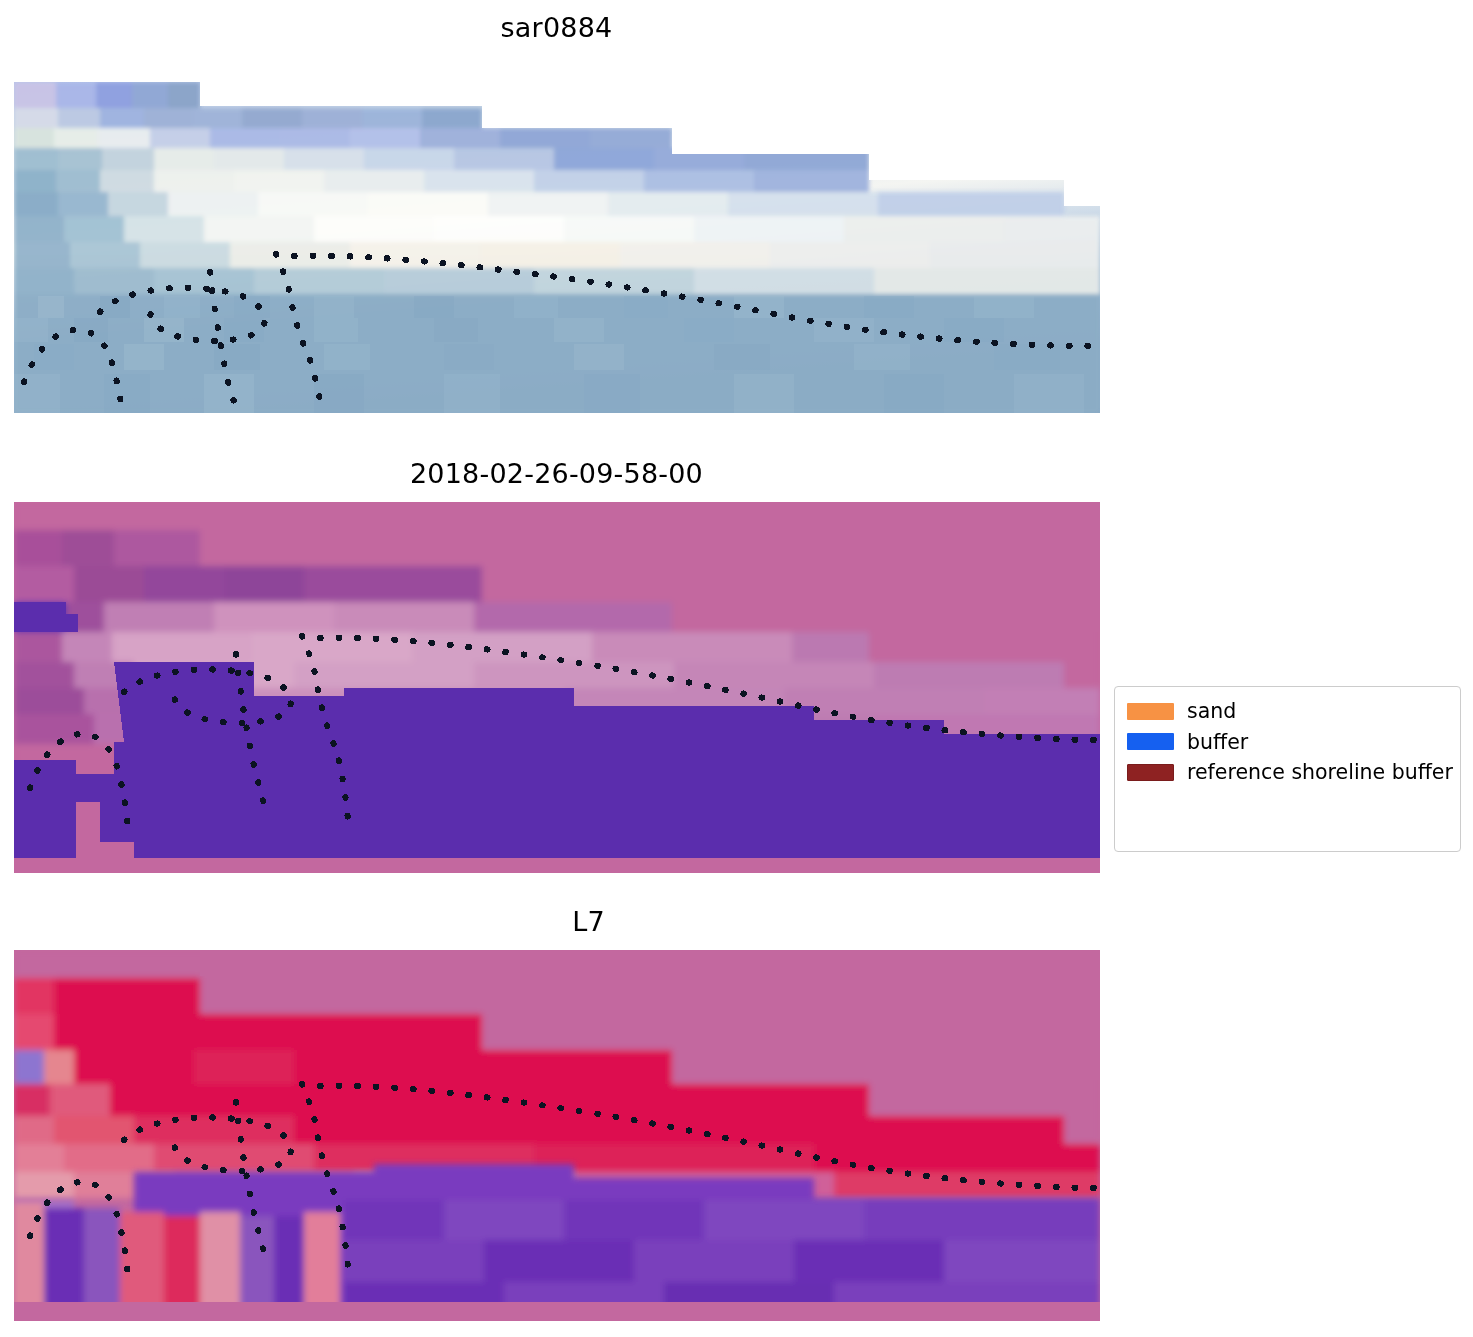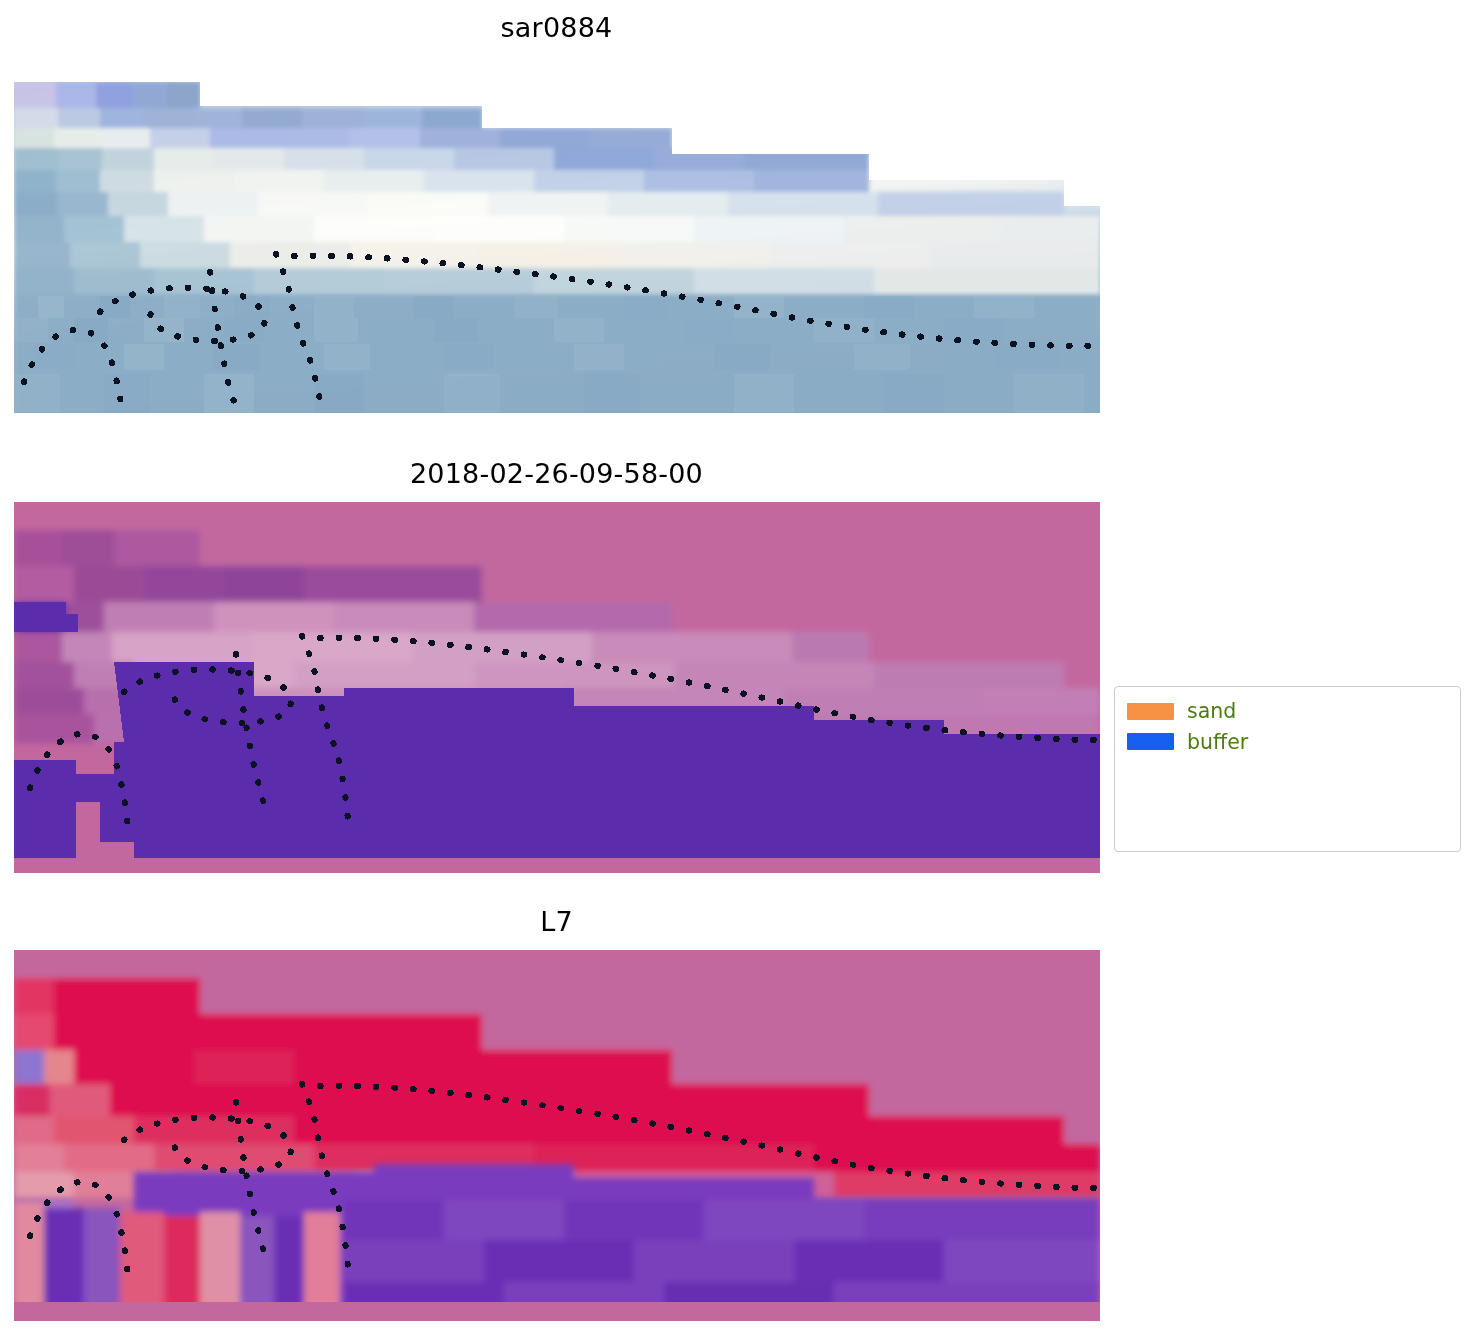--- a/index.html
+++ b/index.html
@@ -5,21 +5,21 @@
   html,body{margin:0;padding:0;background:#ffffff;}
   body{width:1473px;height:1337px;position:relative;overflow:hidden;
        font-family:"DejaVu Sans","Liberation Sans",sans-serif;}
 
   .panel-title{
     position:absolute;left:0;width:1113px;text-align:center;
     font-weight:normal;color:#000;letter-spacing:0.2px;
   }
   #title-sar{top:12px;font-size:27px;}
   #title-date{top:458px;font-size:27px;}
-  #title-l7{top:906px;font-size:27px;}
+  #title-l7{top:906px;font-size:27px;padding-left:32px;}
 
   .panel{position:absolute;overflow:hidden;}
   #panel-sar{left:14px;top:82px;width:1086px;height:331px;}
   #panel-class{left:14px;top:502px;width:1086px;height:371px;background:#c3689f;}
   #panel-l7{left:14px;top:950px;width:1086px;height:371px;background:#c3689f;}
 
   .imgcanvas{position:absolute;left:0;top:0;width:100%;height:100%;}
   .imgcanvas svg{display:block;width:100%;height:100%;}
 
   
@@ -30,21 +30,21 @@
   }
   .legend-row{display:flex;align-items:center;height:30.5px;}
   .swatch{width:47px;height:17px;flex:0 0 47px;border-radius:1px;}
   .swatch.bordered{border:1px solid #7a1c1c;box-sizing:border-box;}
   .line-swatch{width:47px;flex:0 0 47px;height:17px;position:relative;}
   .line-swatch::after{
     content:"";position:absolute;left:0;right:0;top:50%;
     height:2.6px;margin-top:-1.3px;background:#000;
   }
   .legend-label{
-    margin-left:13px;font-size:20.5px;color:#4d7c0f;
+    margin-left:13px;font-size:20.5px;color:#000000;
     font-family:"DejaVu Sans","Liberation Sans",sans-serif;
     white-space:nowrap;line-height:1;
   }
 </style>
 </head>
 <body>
 
 <div class="panel-title" id="title-sar">sar0884</div>
 
 <div class="panel" id="panel-sar">
@@ -430,14 +430,18 @@
     <span class="legend-label">sand</span>
   </div>
 
 
   <div class="legend-row">
     <span class="swatch" style="background:#1560f0"></span>
     <span class="legend-label">buffer</span>
   </div>
 
 
+  <div class="legend-row">
+    <span class="swatch bordered" style="background:#8e2222"></span>
+    <span class="legend-label">reference shoreline buffer</span>
+  </div>
 
 </div>
 
 </body></html>

